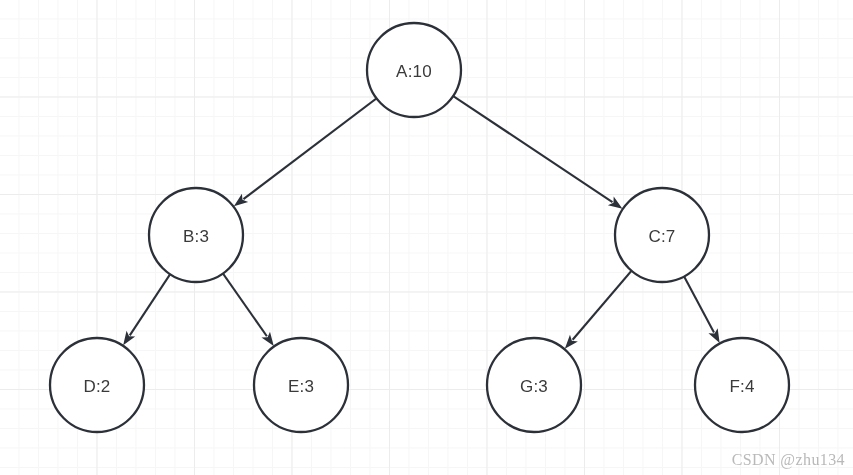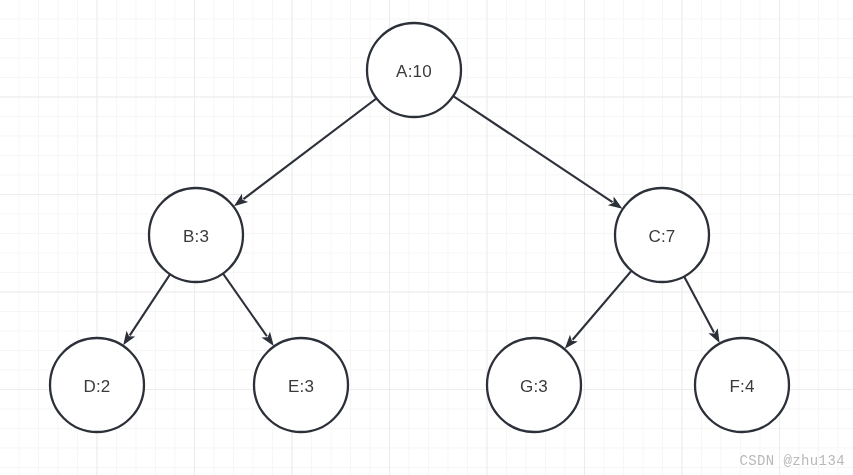--- a/index.html
+++ b/index.html
@@ -56,22 +56,22 @@
     letter-spacing: 0.2px;
   }
   .arrow-head {
     fill: #2b3039;
     stroke: none;
   }
   #watermark {
     position: absolute;
     right: 8px;
     bottom: 6px;
-    font-family: Liberation Mono, monospace;
-    font-size: 14px;
+    font-family: Liberation Serif, serif;
+    font-size: 16px;
     color: #b9b9b9;
     letter-spacing: 0.4px;
     white-space: nowrap;
     user-select: none;
   }
 </style>
 </head>
 <body>
 
 <div id="canvas">

